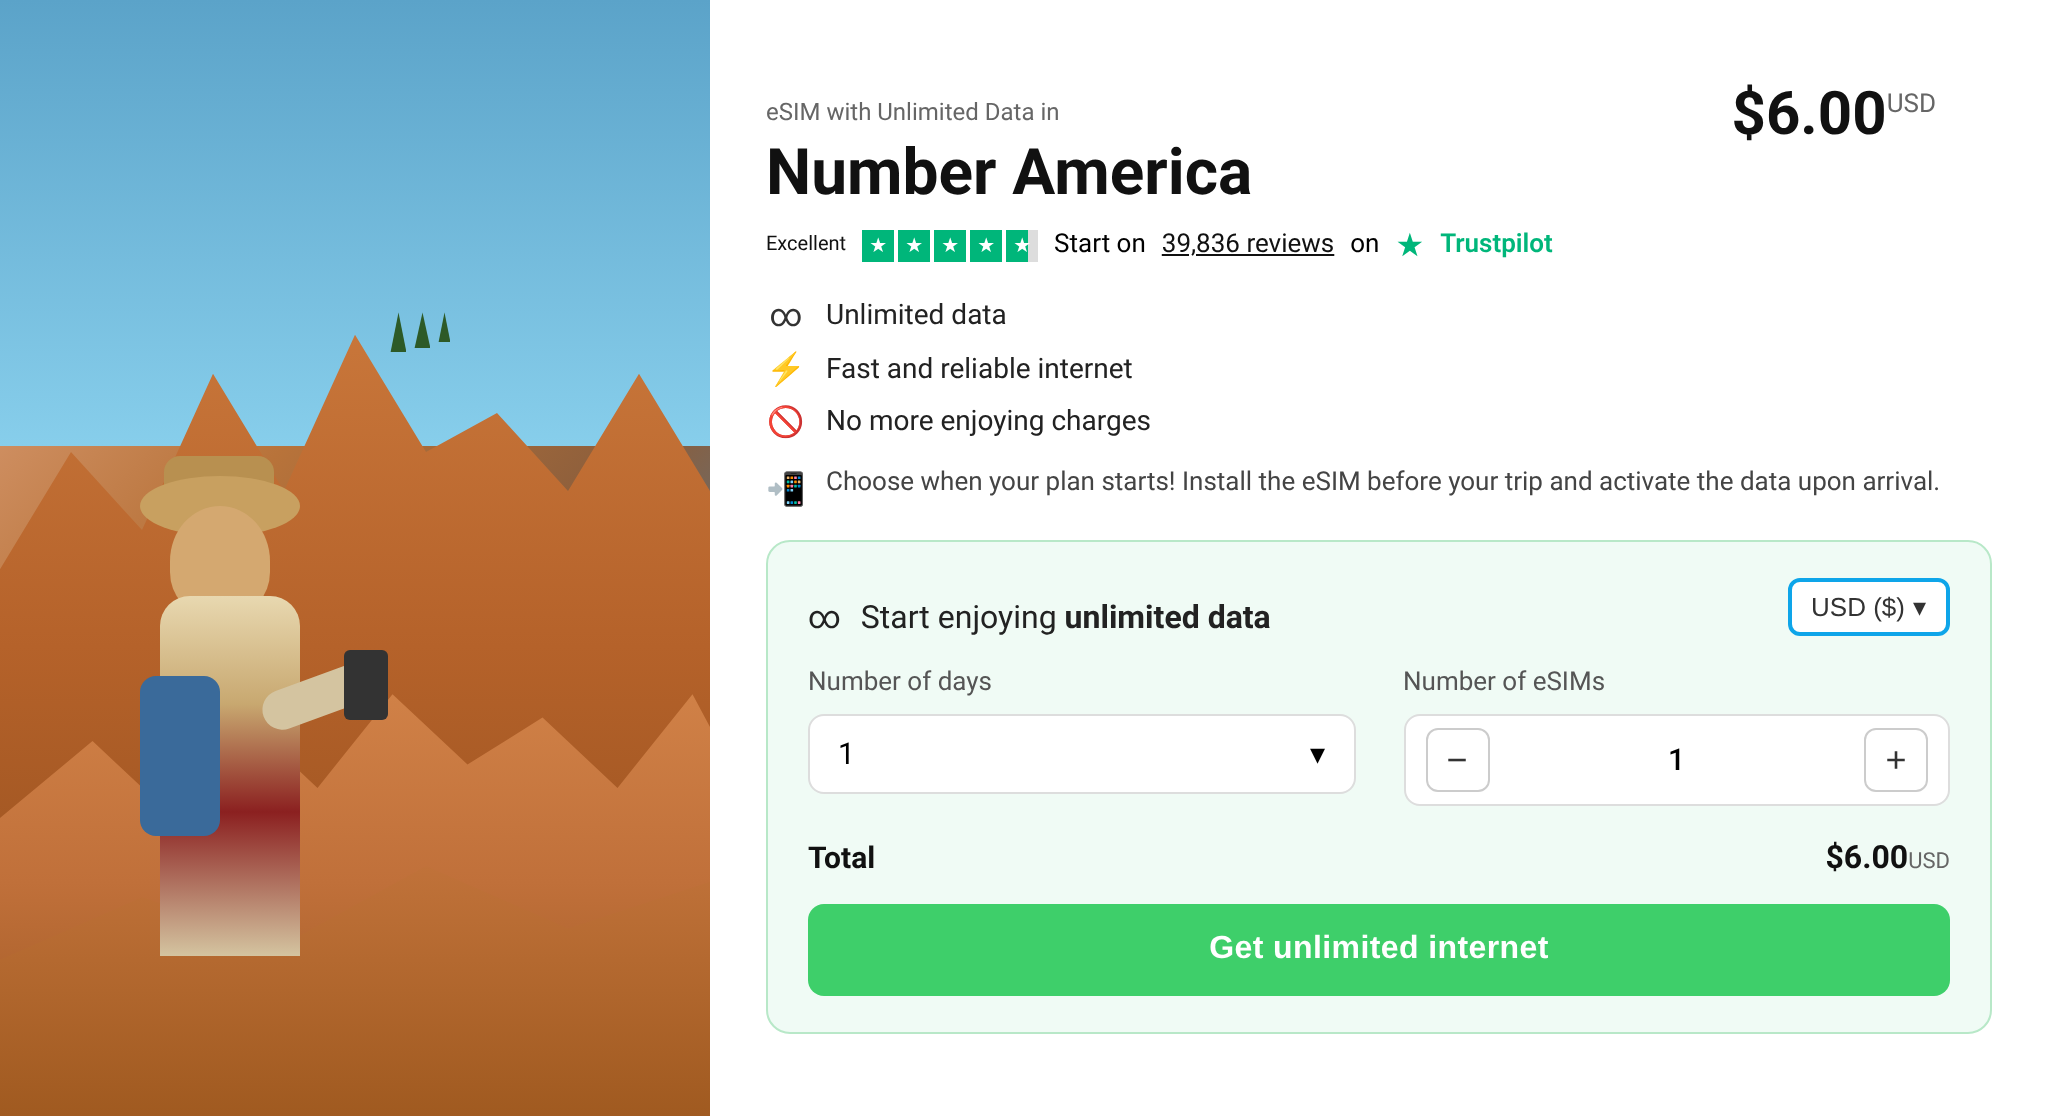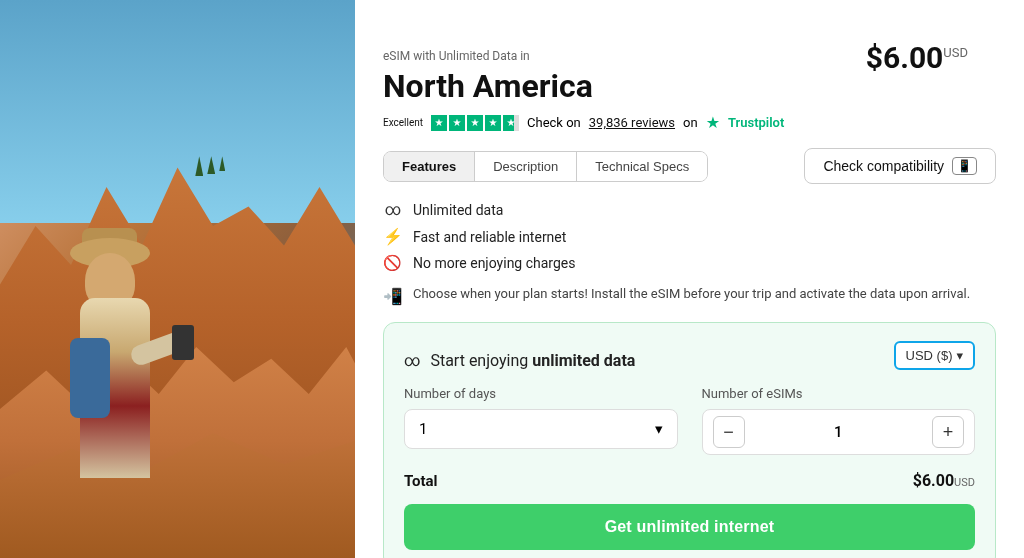--- a/index.html
+++ b/index.html
@@ -485,56 +485,45 @@
       <div style="width: 6px; height: 15px; background: #2d5a27; clip-path: polygon(50% 0%, 0% 100%, 100% 100%);"></div>
     </div>
   </div>
 </div>
 
 <div class="right-panel" style="position: relative;">
 
   <div class="header-row">
     <div>
       <div class="esim-label">eSIM with Unlimited Data in</div>
-      <h1 class="product-title">North America</h1>
+      <h1 class="product-title">Number America</h1>
     </div>
     <div class="price-section">
       <span class="price-amount">
         <span>$6.00</span><span class="price-currency">USD</span>
       </span>
     </div>
   </div>
 
   <div class="rating-row">
     <span class="excellent-text">Excellent</span>
     <div class="stars">
       <div class="star">★</div>
       <div class="star">★</div>
       <div class="star">★</div>
       <div class="star">★</div>
       <div class="star" style="background: linear-gradient(to right, #00b67a 70%, #ddd 70%);">★</div>
     </div>
-    <span>Check on</span>
+    <span>Start on</span>
     <a href="#" class="reviews-link">39,836 reviews</a>
     <span>on</span>
     <span style="color: #00b67a; font-size: 16px;">★</span>
     <span class="trustpilot-logo">Trustpilot</span>
   </div>
 
-  <div class="tabs-row">
-    <div class="tabs">
-      <button class="tab active">Features</button>
-      <button class="tab">Description</button>
-      <button class="tab">Technical Specs</button>
-    </div>
-    <button class="check-compat-btn">
-      <span>Check compatibility</span>
-      <span style="font-size: 15px; border: 1.5px solid #888; border-radius: 4px; padding: 1px 4px; font-size: 12px;">📱</span>
-    </button>
-  </div>
 
   <ul class="features-list">
     <li>
       <span class="feature-icon">∞</span>
       <span>Unlimited data</span>
     </li>
     <li>
       <span class="feature-icon">⚡</span>
       <span>Fast and reliable internet</span>
     </li>

